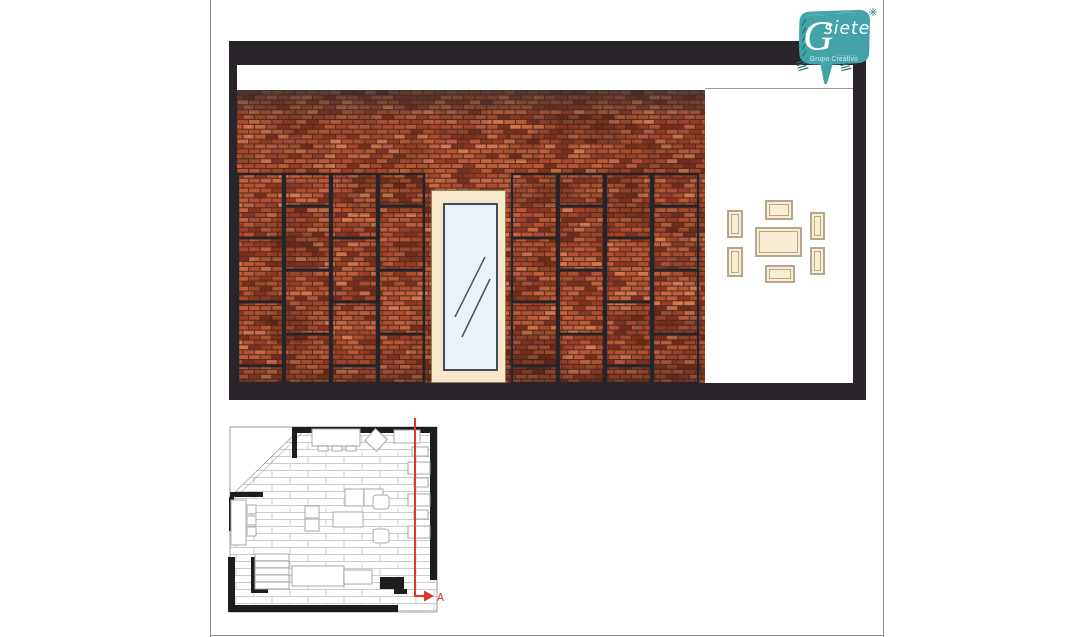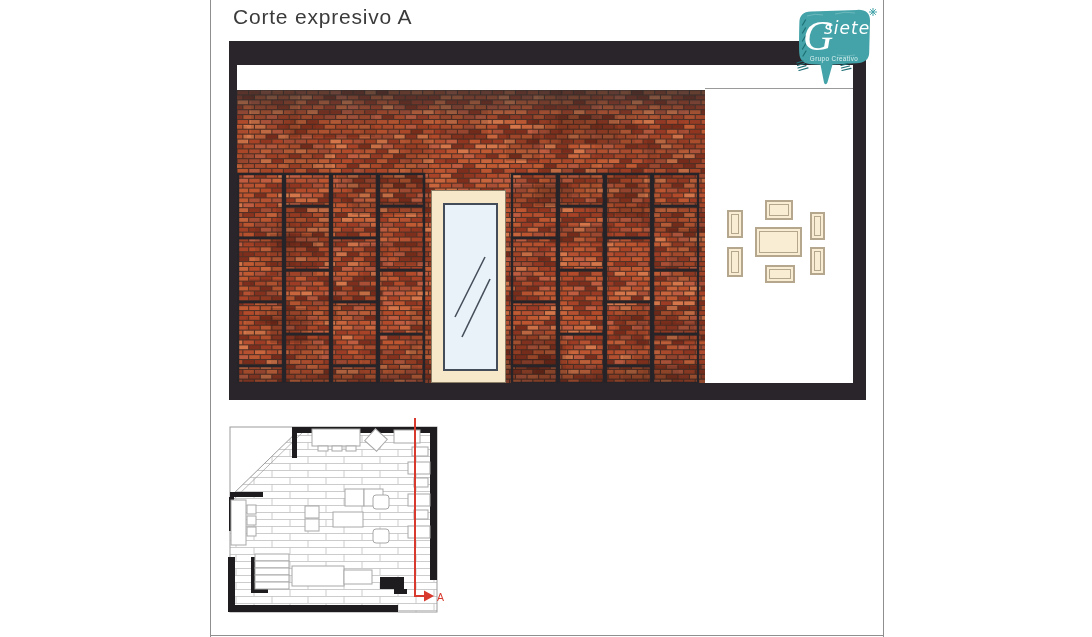--- a/index.html
+++ b/index.html
@@ -42,21 +42,20 @@
 </style>
 </head>
 <body>
 
 <div class="canvas">
 
   <div class="sheet-line" style="left:210px;top:0;width:1px;height:637px;"></div>
   <div class="sheet-line" style="left:883px;top:0;width:1px;height:637px;"></div>
   <div class="sheet-line" style="left:210px;top:635px;width:674px;height:1px;"></div>
 
-  <div class="page-title">Corte expresivo A</div>
 
   <div class="elevation">
 
     <div class="brick-wrap">
       <svg id="brick-field" width="468" height="293" viewBox="0 0 468 293">
         <defs>
           <linearGradient id="gtop" x1="0" y1="0" x2="0" y2="1">
             <stop offset="0" stop-color="rgba(38,44,48,0.62)"></stop>
             <stop offset="1" stop-color="rgba(38,44,48,0)"></stop>
           </linearGradient>

